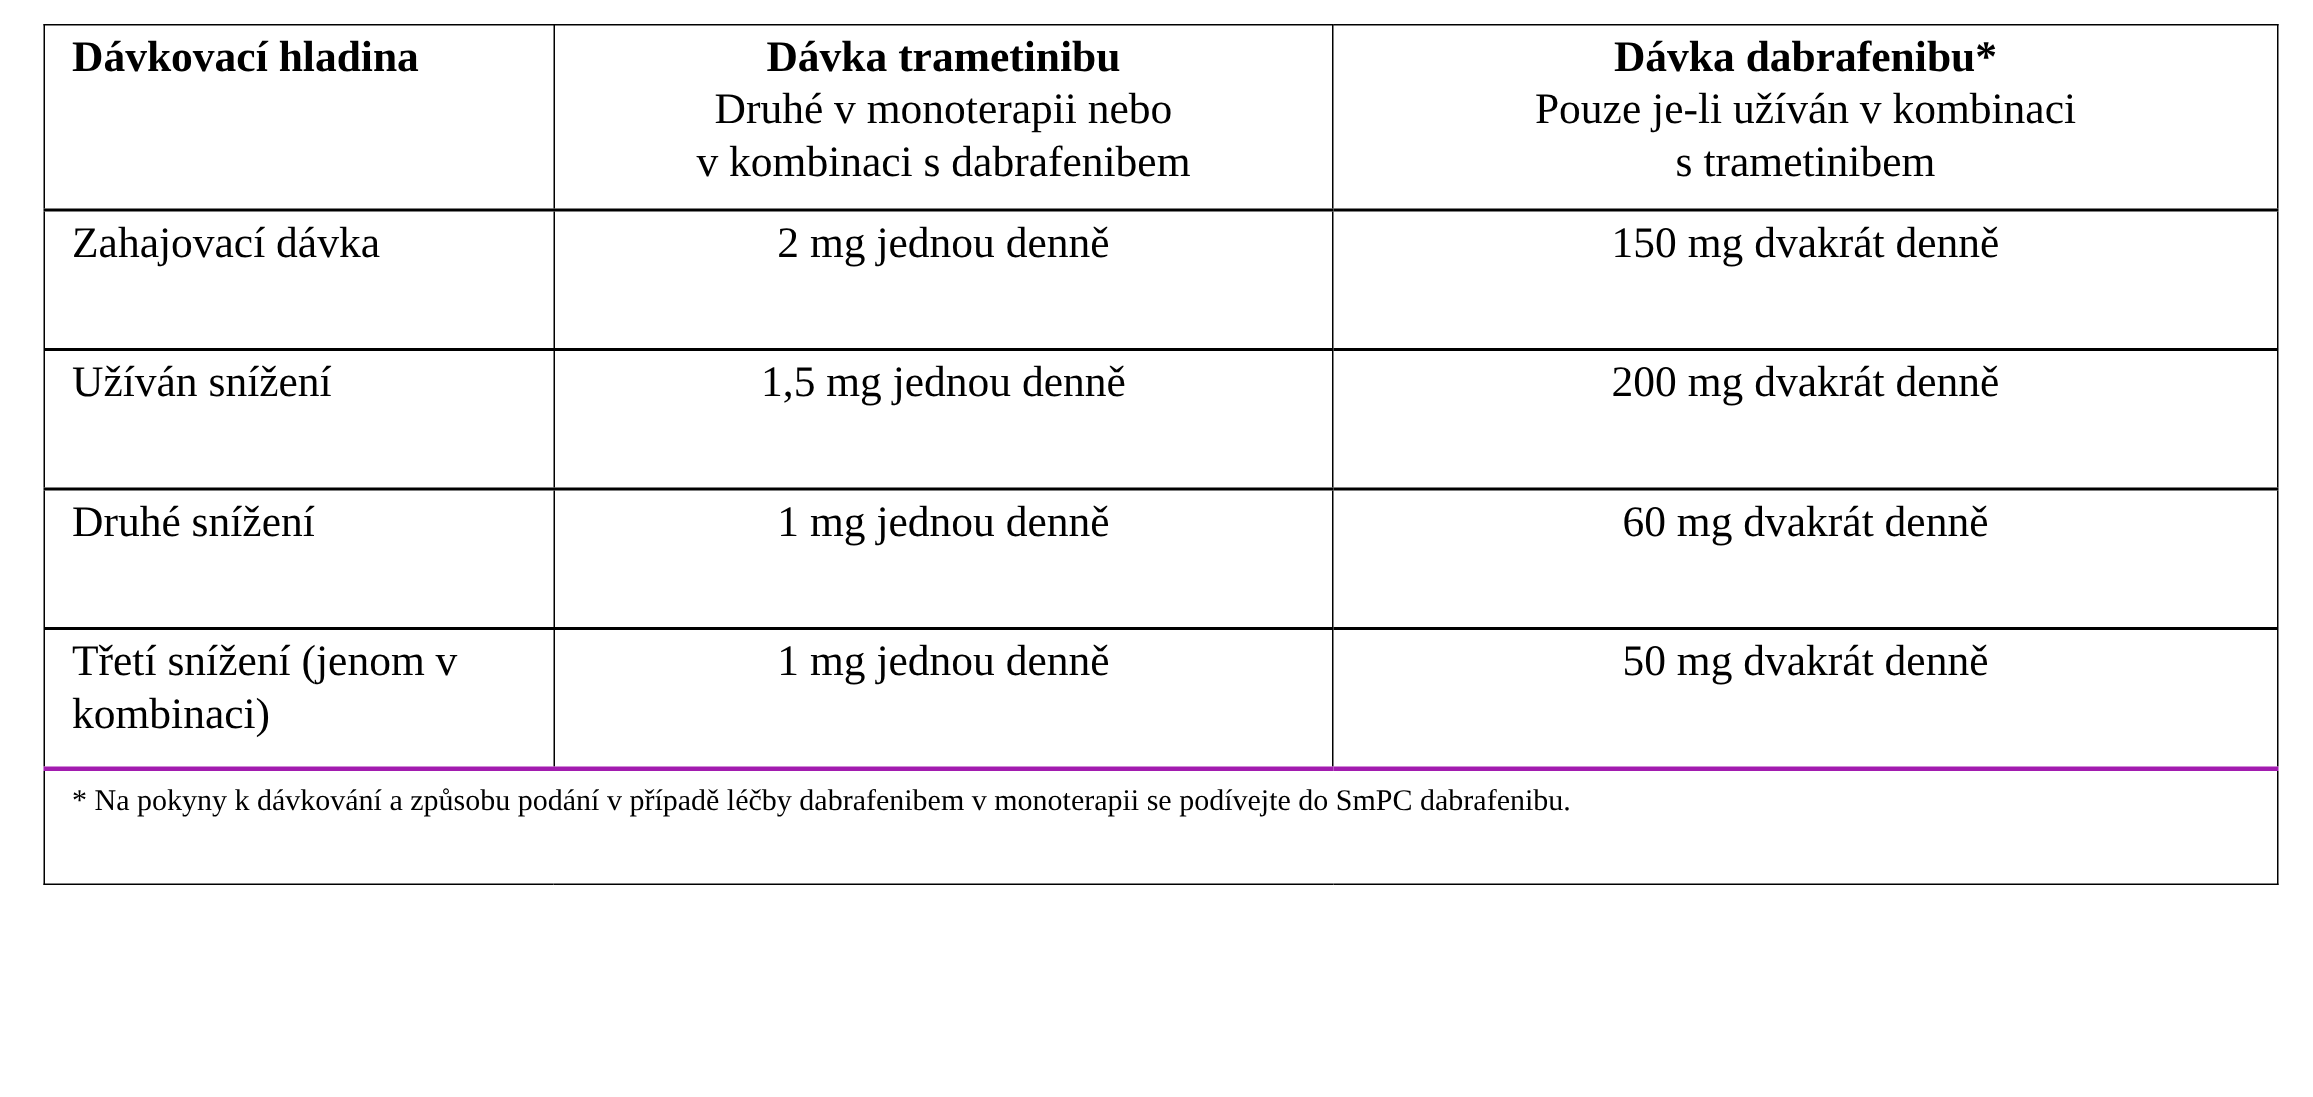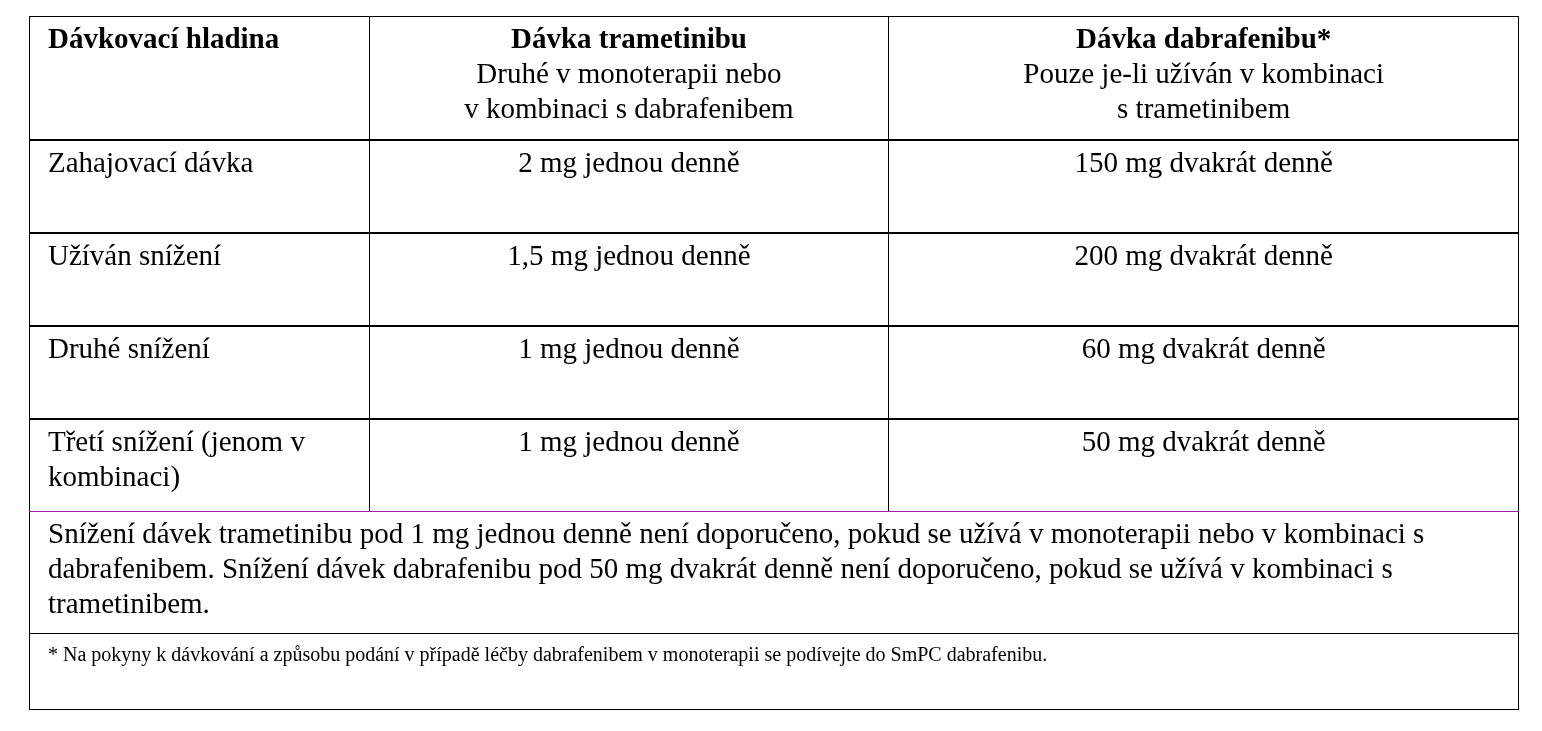--- a/index.html
+++ b/index.html
@@ -10,21 +10,21 @@
     font-size:29px; line-height:35px;
   }
   table.dose td { border:1px solid #000; vertical-align:top; padding:4px 18px 0 18px; }
   .c1 { width:315px; }
   .c2 { width:482px; }
   .c3 { width:584px; }
   .center { text-align:center; }
   .bold { font-weight:bold; }
   tr.hdr td { height:118px; border-bottom:2px solid #000; }
   tr.r td { height:87px; border-bottom:2px solid #000000; }
-  tr.r.last td { height:87px; border-bottom:1px solid #a21caf; }
+  tr.r.last td { height:87px; border-bottom:3px solid #a21caf; }
   tr.note td { height:117px; }
   tr.foot td { font-size:20px; line-height:33px; height:71px; }
   .line { display:block; }
 </style>
 </head>
 <body>
 
 <table class="dose">
   <colgroup>
       <col class="c1">
@@ -58,20 +58,17 @@
   <tr class="r">
     <td>Druhé snížení</td>
     <td class="center">1 mg jednou denně</td>
     <td class="center">60 mg dvakrát denně</td>
   </tr>
   <tr class="r last">
     <td>Třetí snížení (jenom v kombinaci)</td>
     <td class="center">1 mg jednou denně</td>
     <td class="center">50 mg dvakrát denně</td>
   </tr>
-  <tr class="note">
-    <td colspan="3">Snížení dávek trametinibu pod 1 mg jednou denně není doporučeno, pokud se užívá v monoterapii nebo v kombinaci s dabrafenibem. Snížení dávek dabrafenibu pod 50 mg dvakrát denně není doporučeno, pokud se užívá v kombinaci s trametinibem.</td>
-  </tr>
   <tr class="foot">
     <td colspan="3">* Na pokyny k dávkování a způsobu podání v případě léčby dabrafenibem v monoterapii se podívejte do SmPC dabrafenibu.</td>
   </tr>
 </tbody>
   </table>
 
 </body></html>

